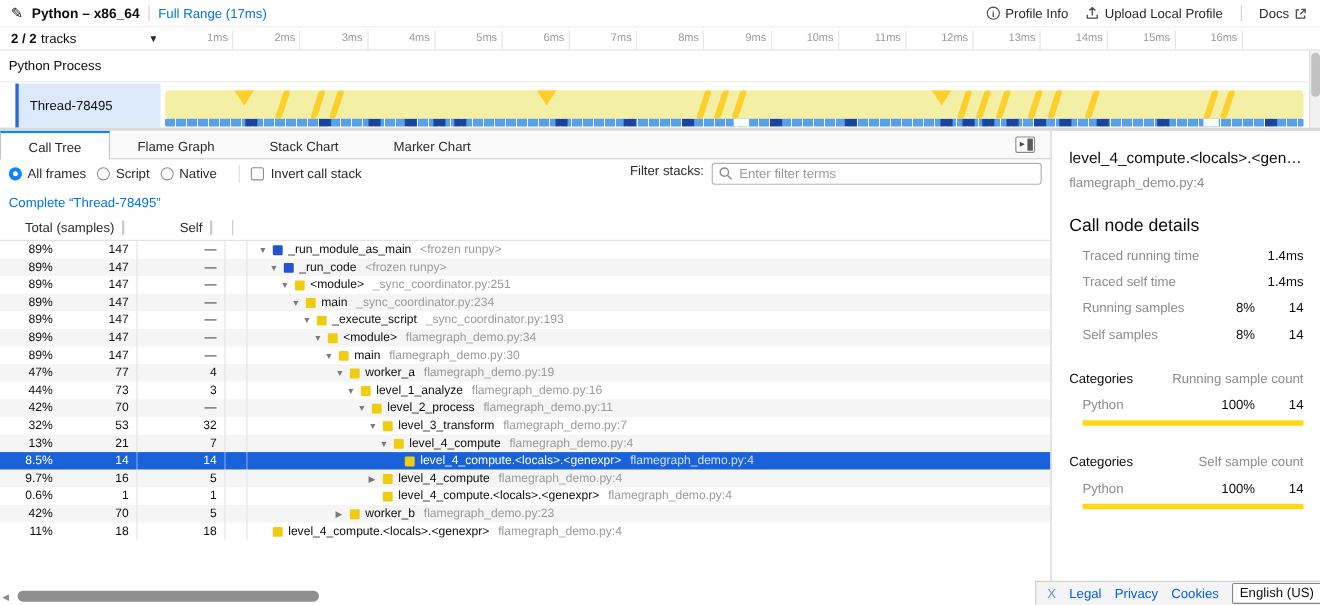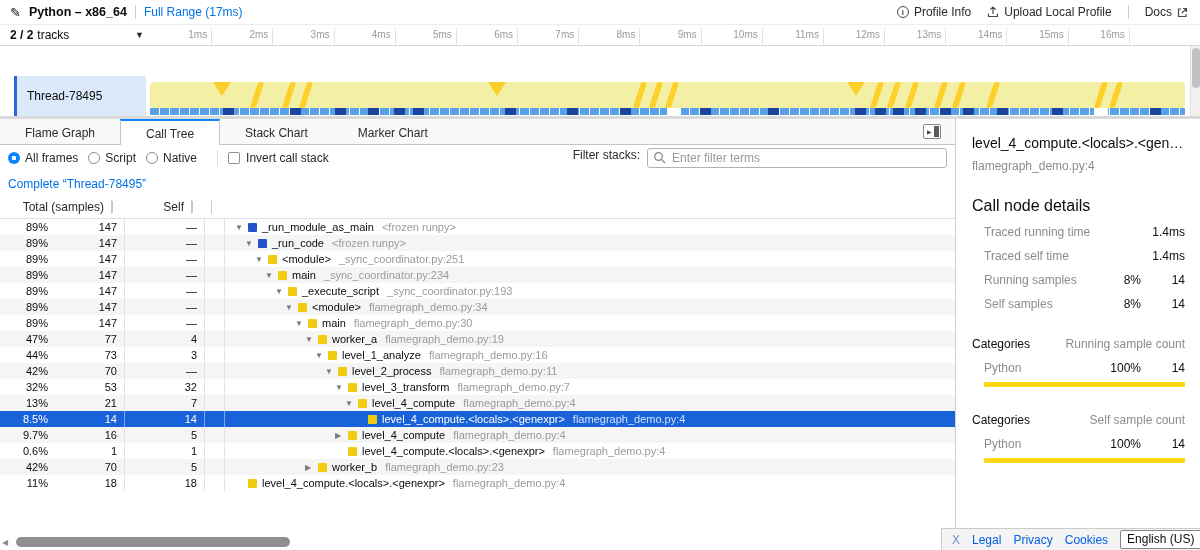--- a/index.html
+++ b/index.html
@@ -205,20 +205,23 @@
         <div class="tick-label" style="left: 731.294px;">13ms</div>
         <div class="tick-line" style="left: 856.471px;"></div>
         <div class="tick-label" style="left: 792.471px;">14ms</div>
         <div class="tick-line" style="left: 917.647px;"></div>
         <div class="tick-label" style="left: 853.647px;">15ms</div>
         <div class="tick-line" style="left: 978.824px;"></div>
         <div class="tick-label" style="left: 914.824px;">16ms</div>
       </div>
   </div>
 
+  <div class="process-row">
+    <span>Python Process</span>
+  </div>
 
   <div class="thread-row">
     <div class="thread-label">
       <span>Thread-78495</span>
     </div>
     <div class="thread-graph">
       <div class="band" id="band">
           <div class="tri-marker" style="left: 63px; border-top: 14px solid rgb(252, 207, 43);"></div>
           <div class="tri-marker" style="left: 338px; border-top: 14px solid rgb(252, 207, 43);"></div>
           <div class="tri-marker" style="left: 697px; border-top: 14px solid rgb(252, 207, 43);"></div>
@@ -263,22 +266,22 @@
         </div>
     </div>
   </div>
   <div class="timeline-vscroll">
     <div class="vthumb"></div>
   </div>
   <div class="gray-gap"></div>
 
   <div class="main">
     <div class="tabbar">
+      <div class="tab active">Call Tree</div>
       <div class="tab">Flame Graph</div>
-      <div class="tab active">Call Tree</div>
       <div class="tab">Stack Chart</div>
       <div class="tab">Marker Chart</div>
       <div class="sidebar-toggle">
         <span class="st-arrow">▶</span>
         <span class="st-panel"></span>
       </div>
     </div>
 
     <div class="toolbar">
       <span class="radio">

